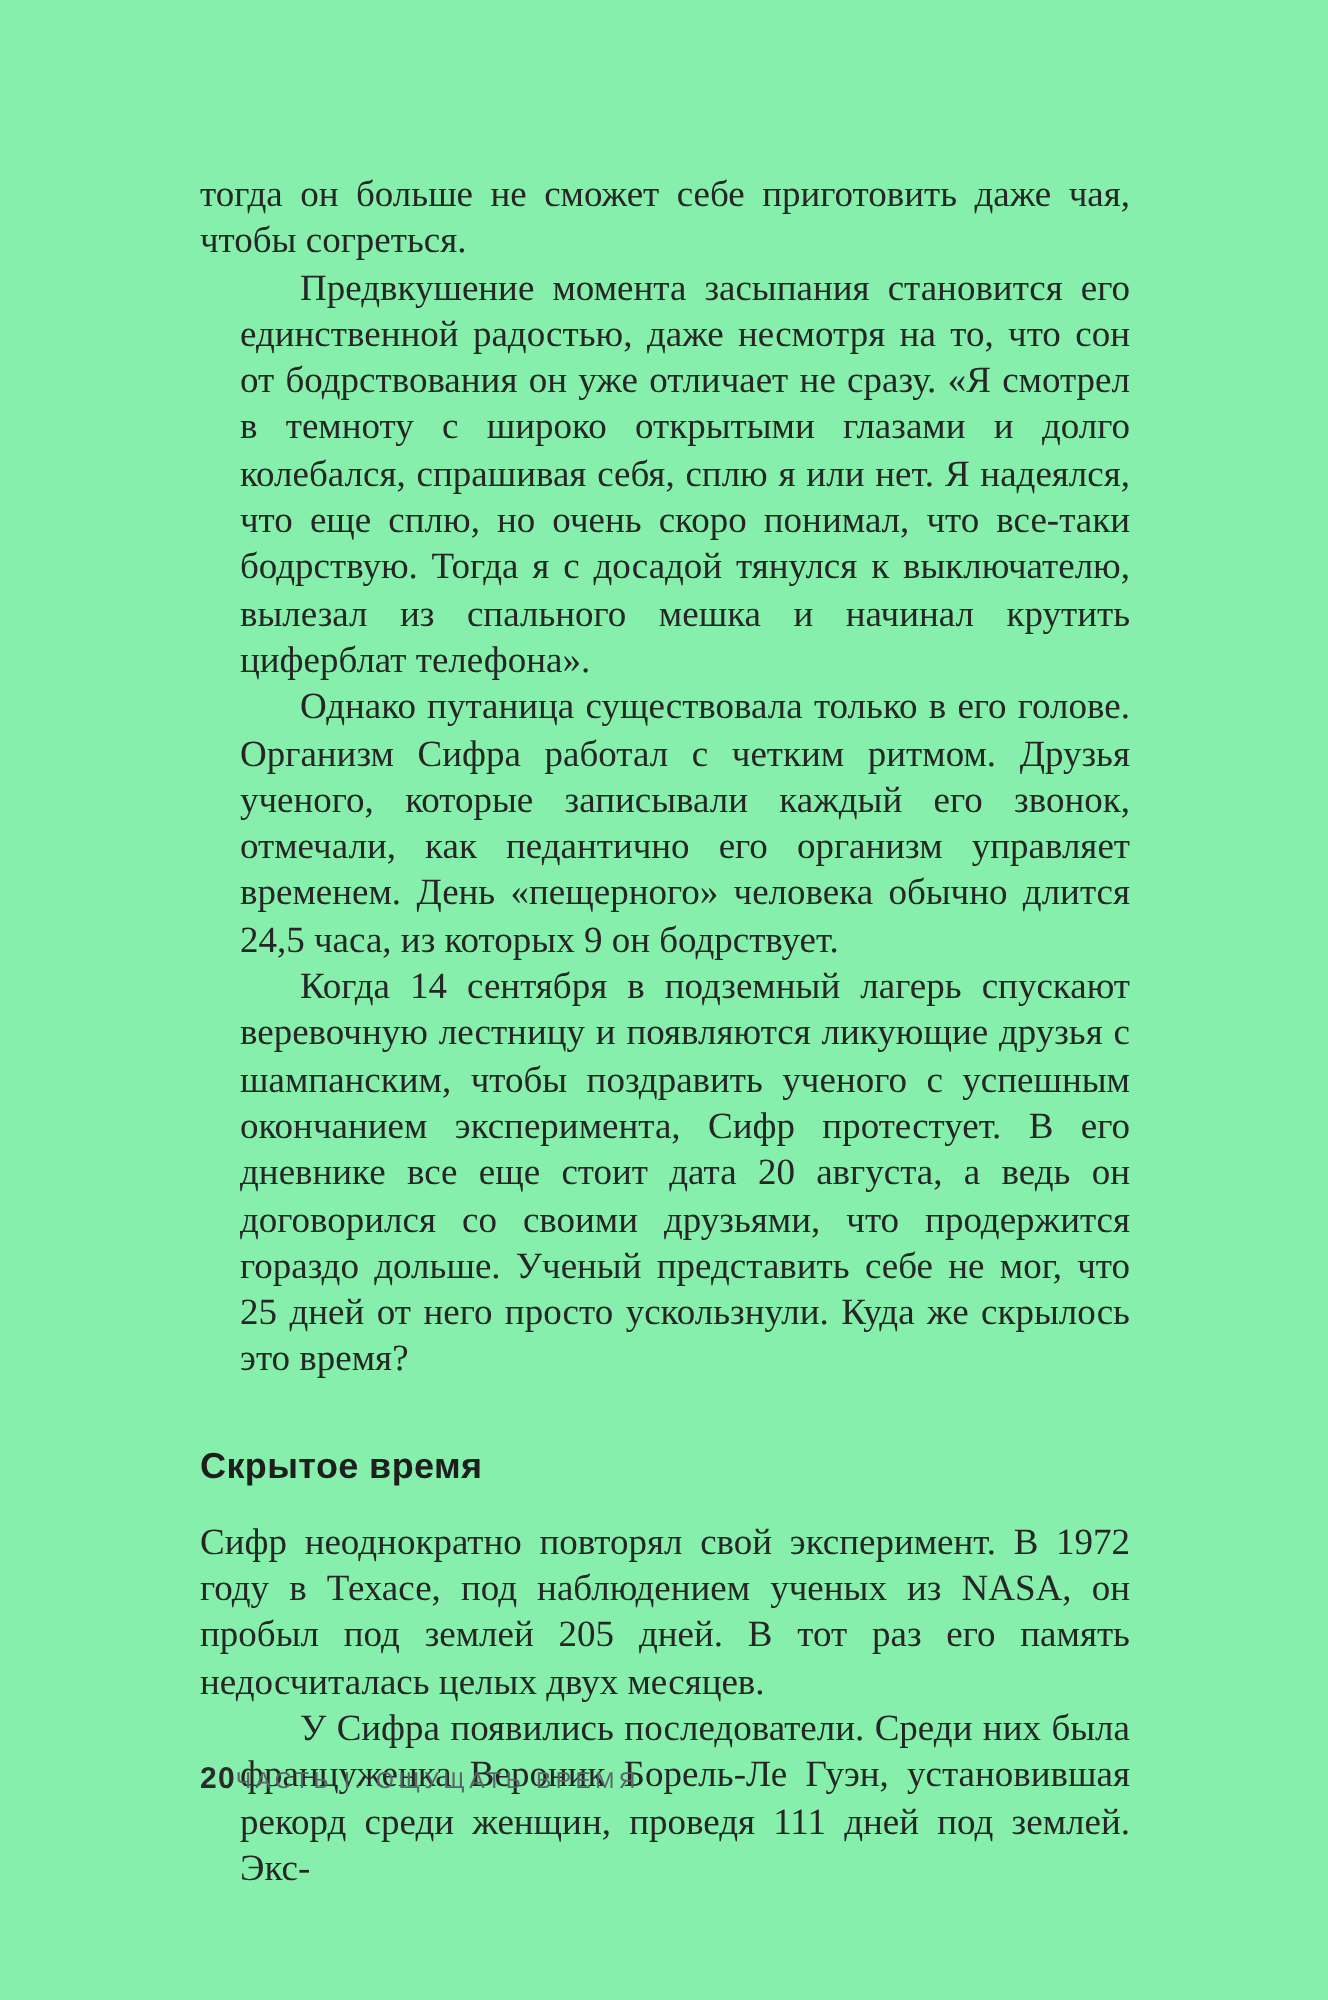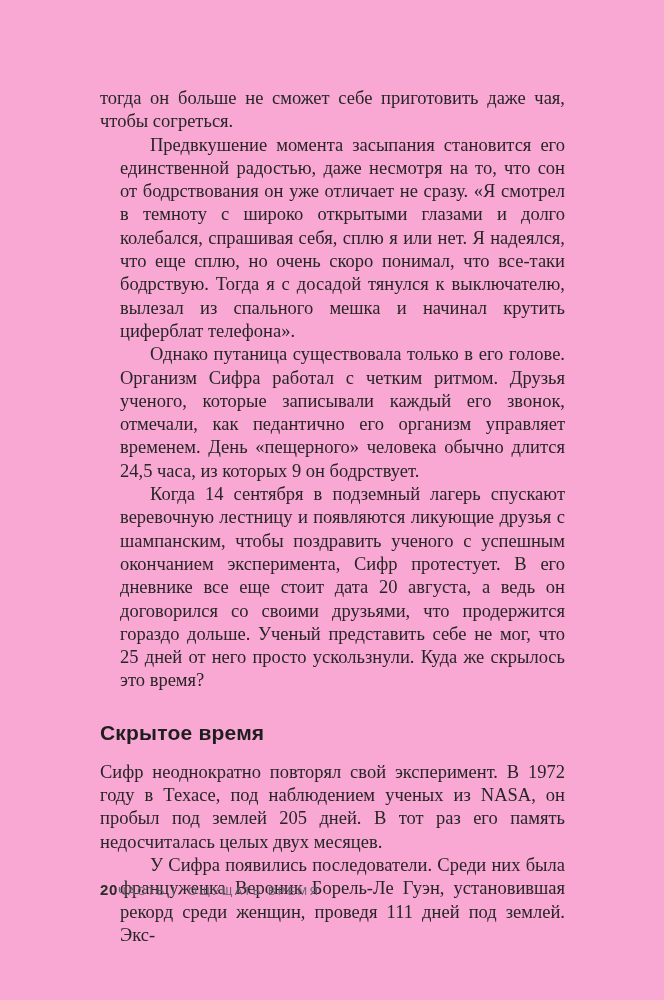--- a/index.html
+++ b/index.html
@@ -4,21 +4,21 @@
 <style>
   html, body {
     margin: 0;
     padding: 0;
     background: #ffffff;
   }
   .book-page {
     position: relative;
     width: 664px;
     height: 1000px;
-    background: #f9a8d4;
+    background: #86efac;
     overflow: hidden;
   }
   .text-block {
     position: absolute;
     left: 100px;
     top: 87px;
     width: 465px;
   }
   .body-par {
     margin: 0;
@@ -32,21 +32,21 @@
     text-indent: 30px;
     margin-left: 20px;
   }
   .body-par.justify-last {
     text-align-last: justify;
   }
   .section-heading {
     margin: 28px 0 16px 0;
     font-family: "Liberation Sans", "DejaVu Sans", sans-serif;
     font-weight: 700;
-    font-size: 21px;
+    font-size: 18px;
     line-height: 24px;
     letter-spacing: 0.2px;
     color: #1e1e1e;
   }
   .page-footer {
     position: absolute;
     left: 100px;
     right: 99px;
     top: 881px;
     display: flex;

